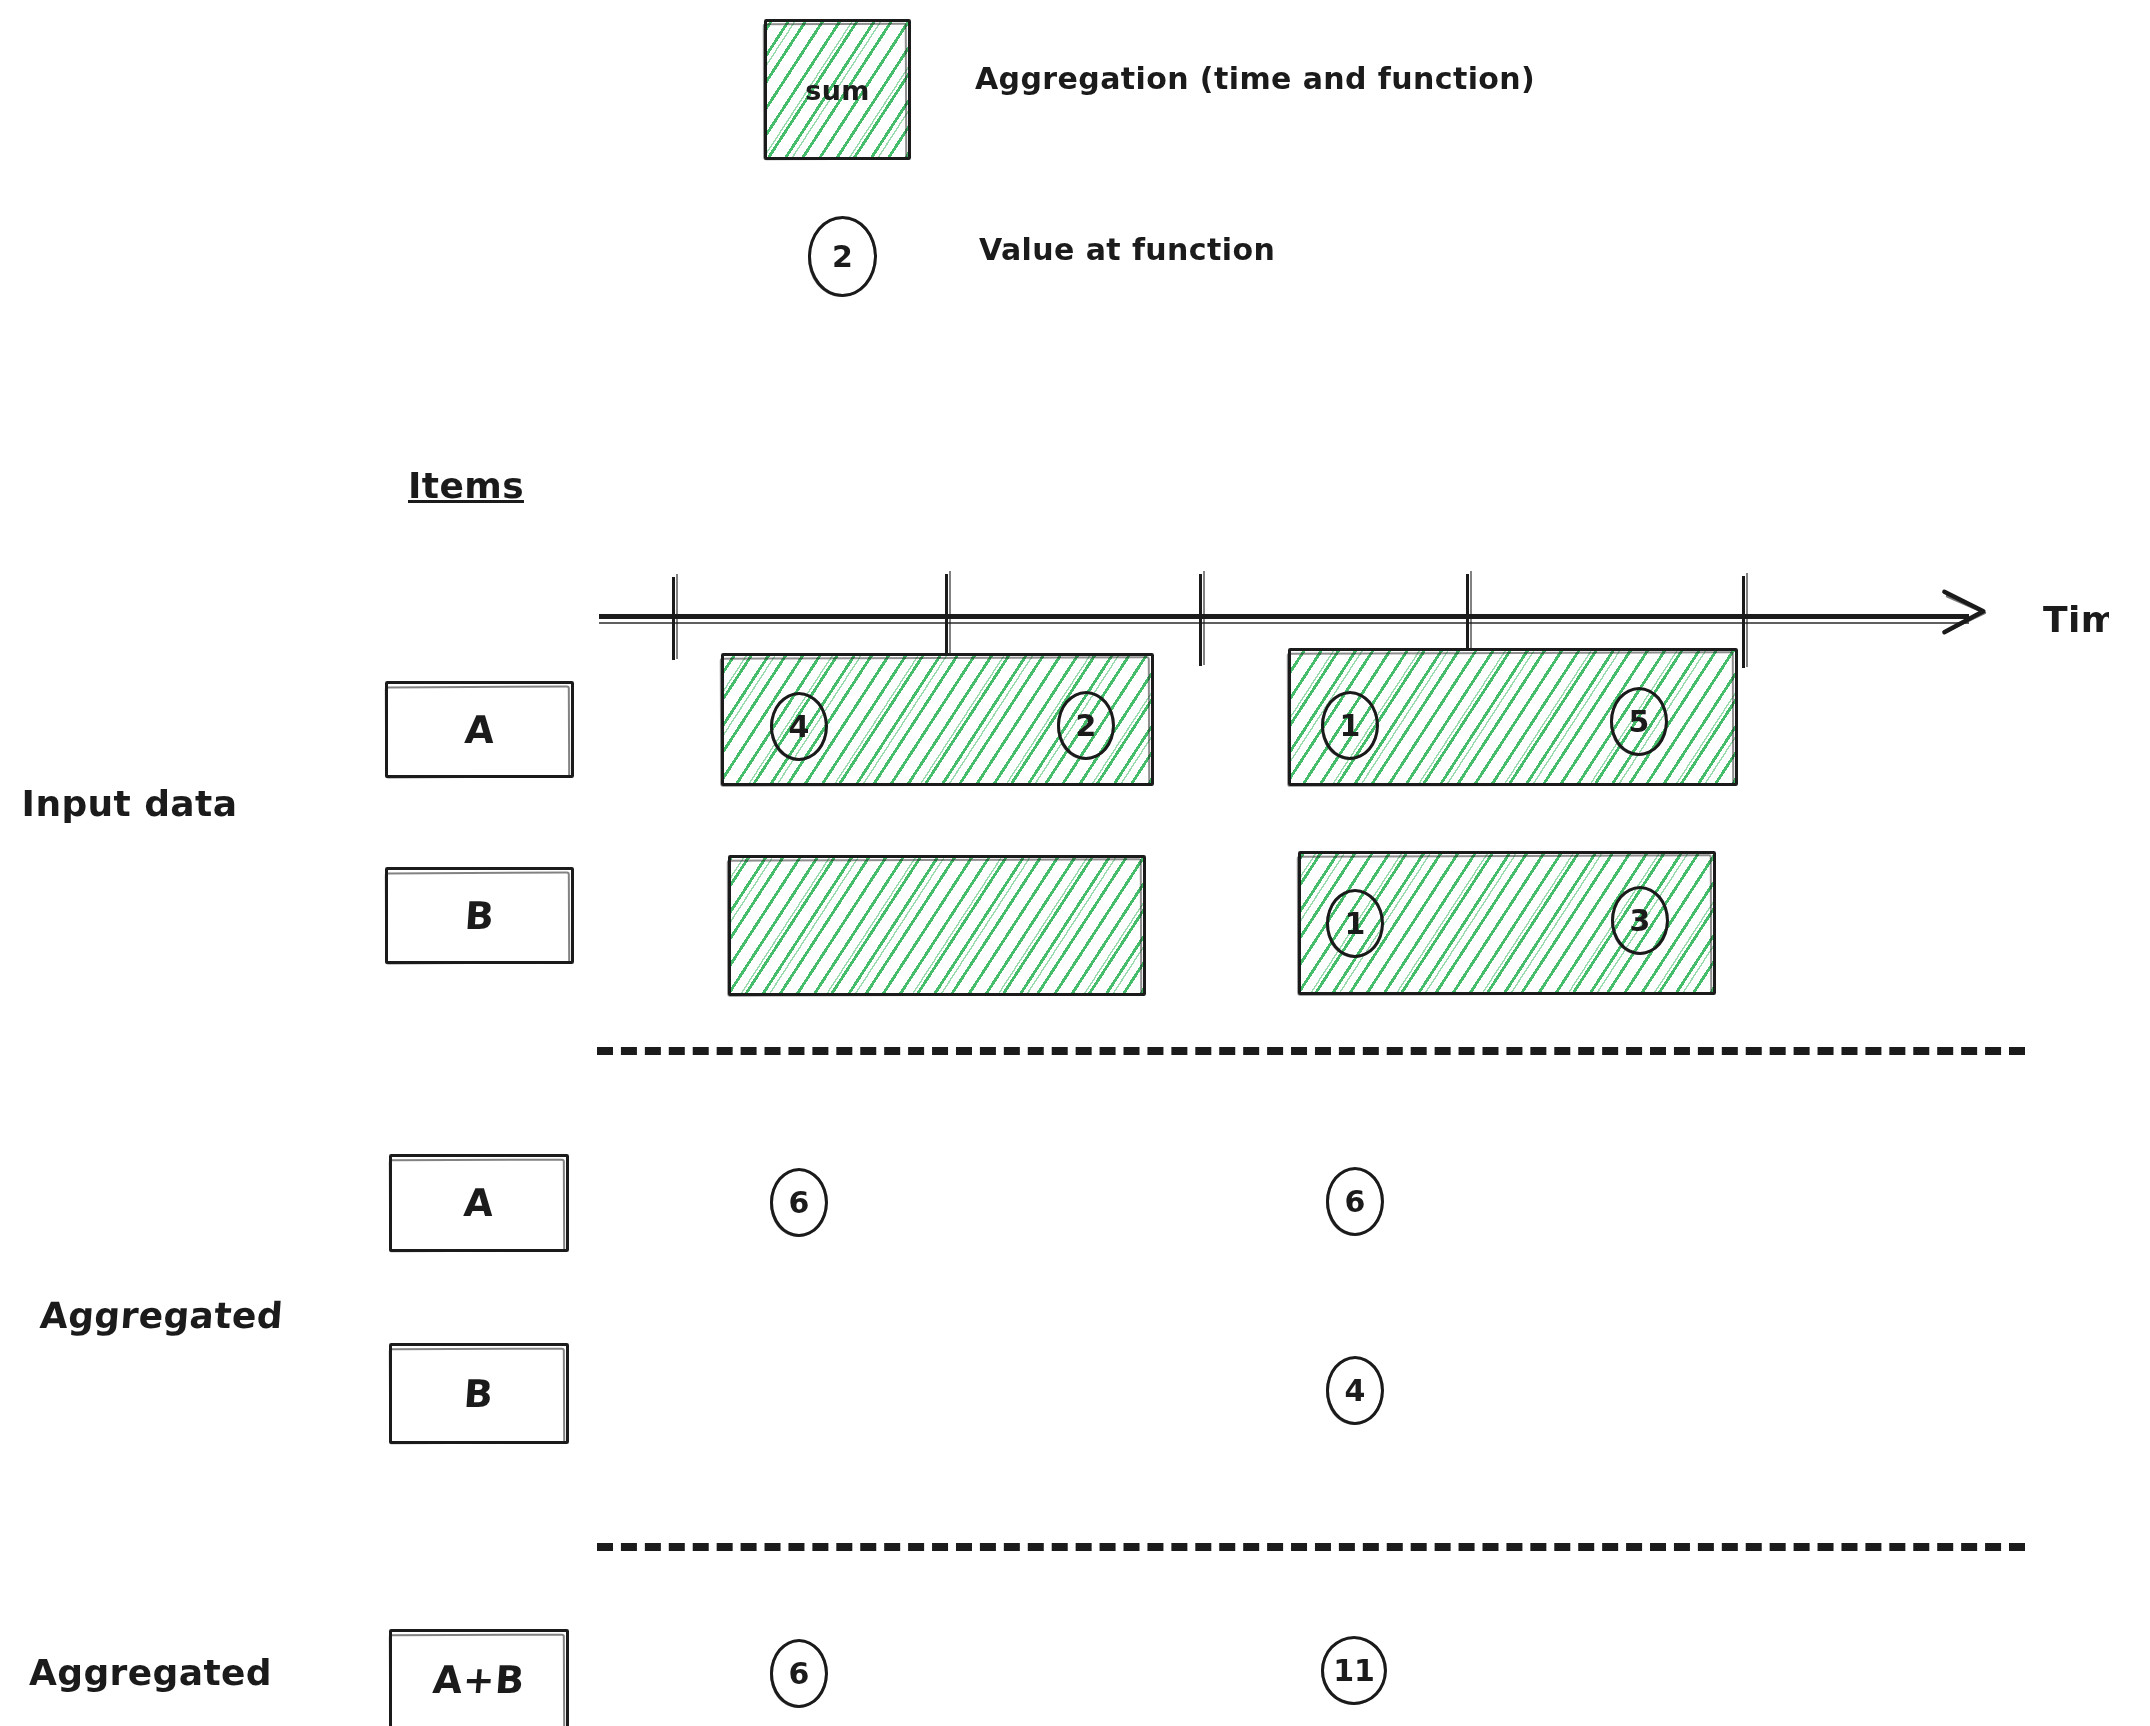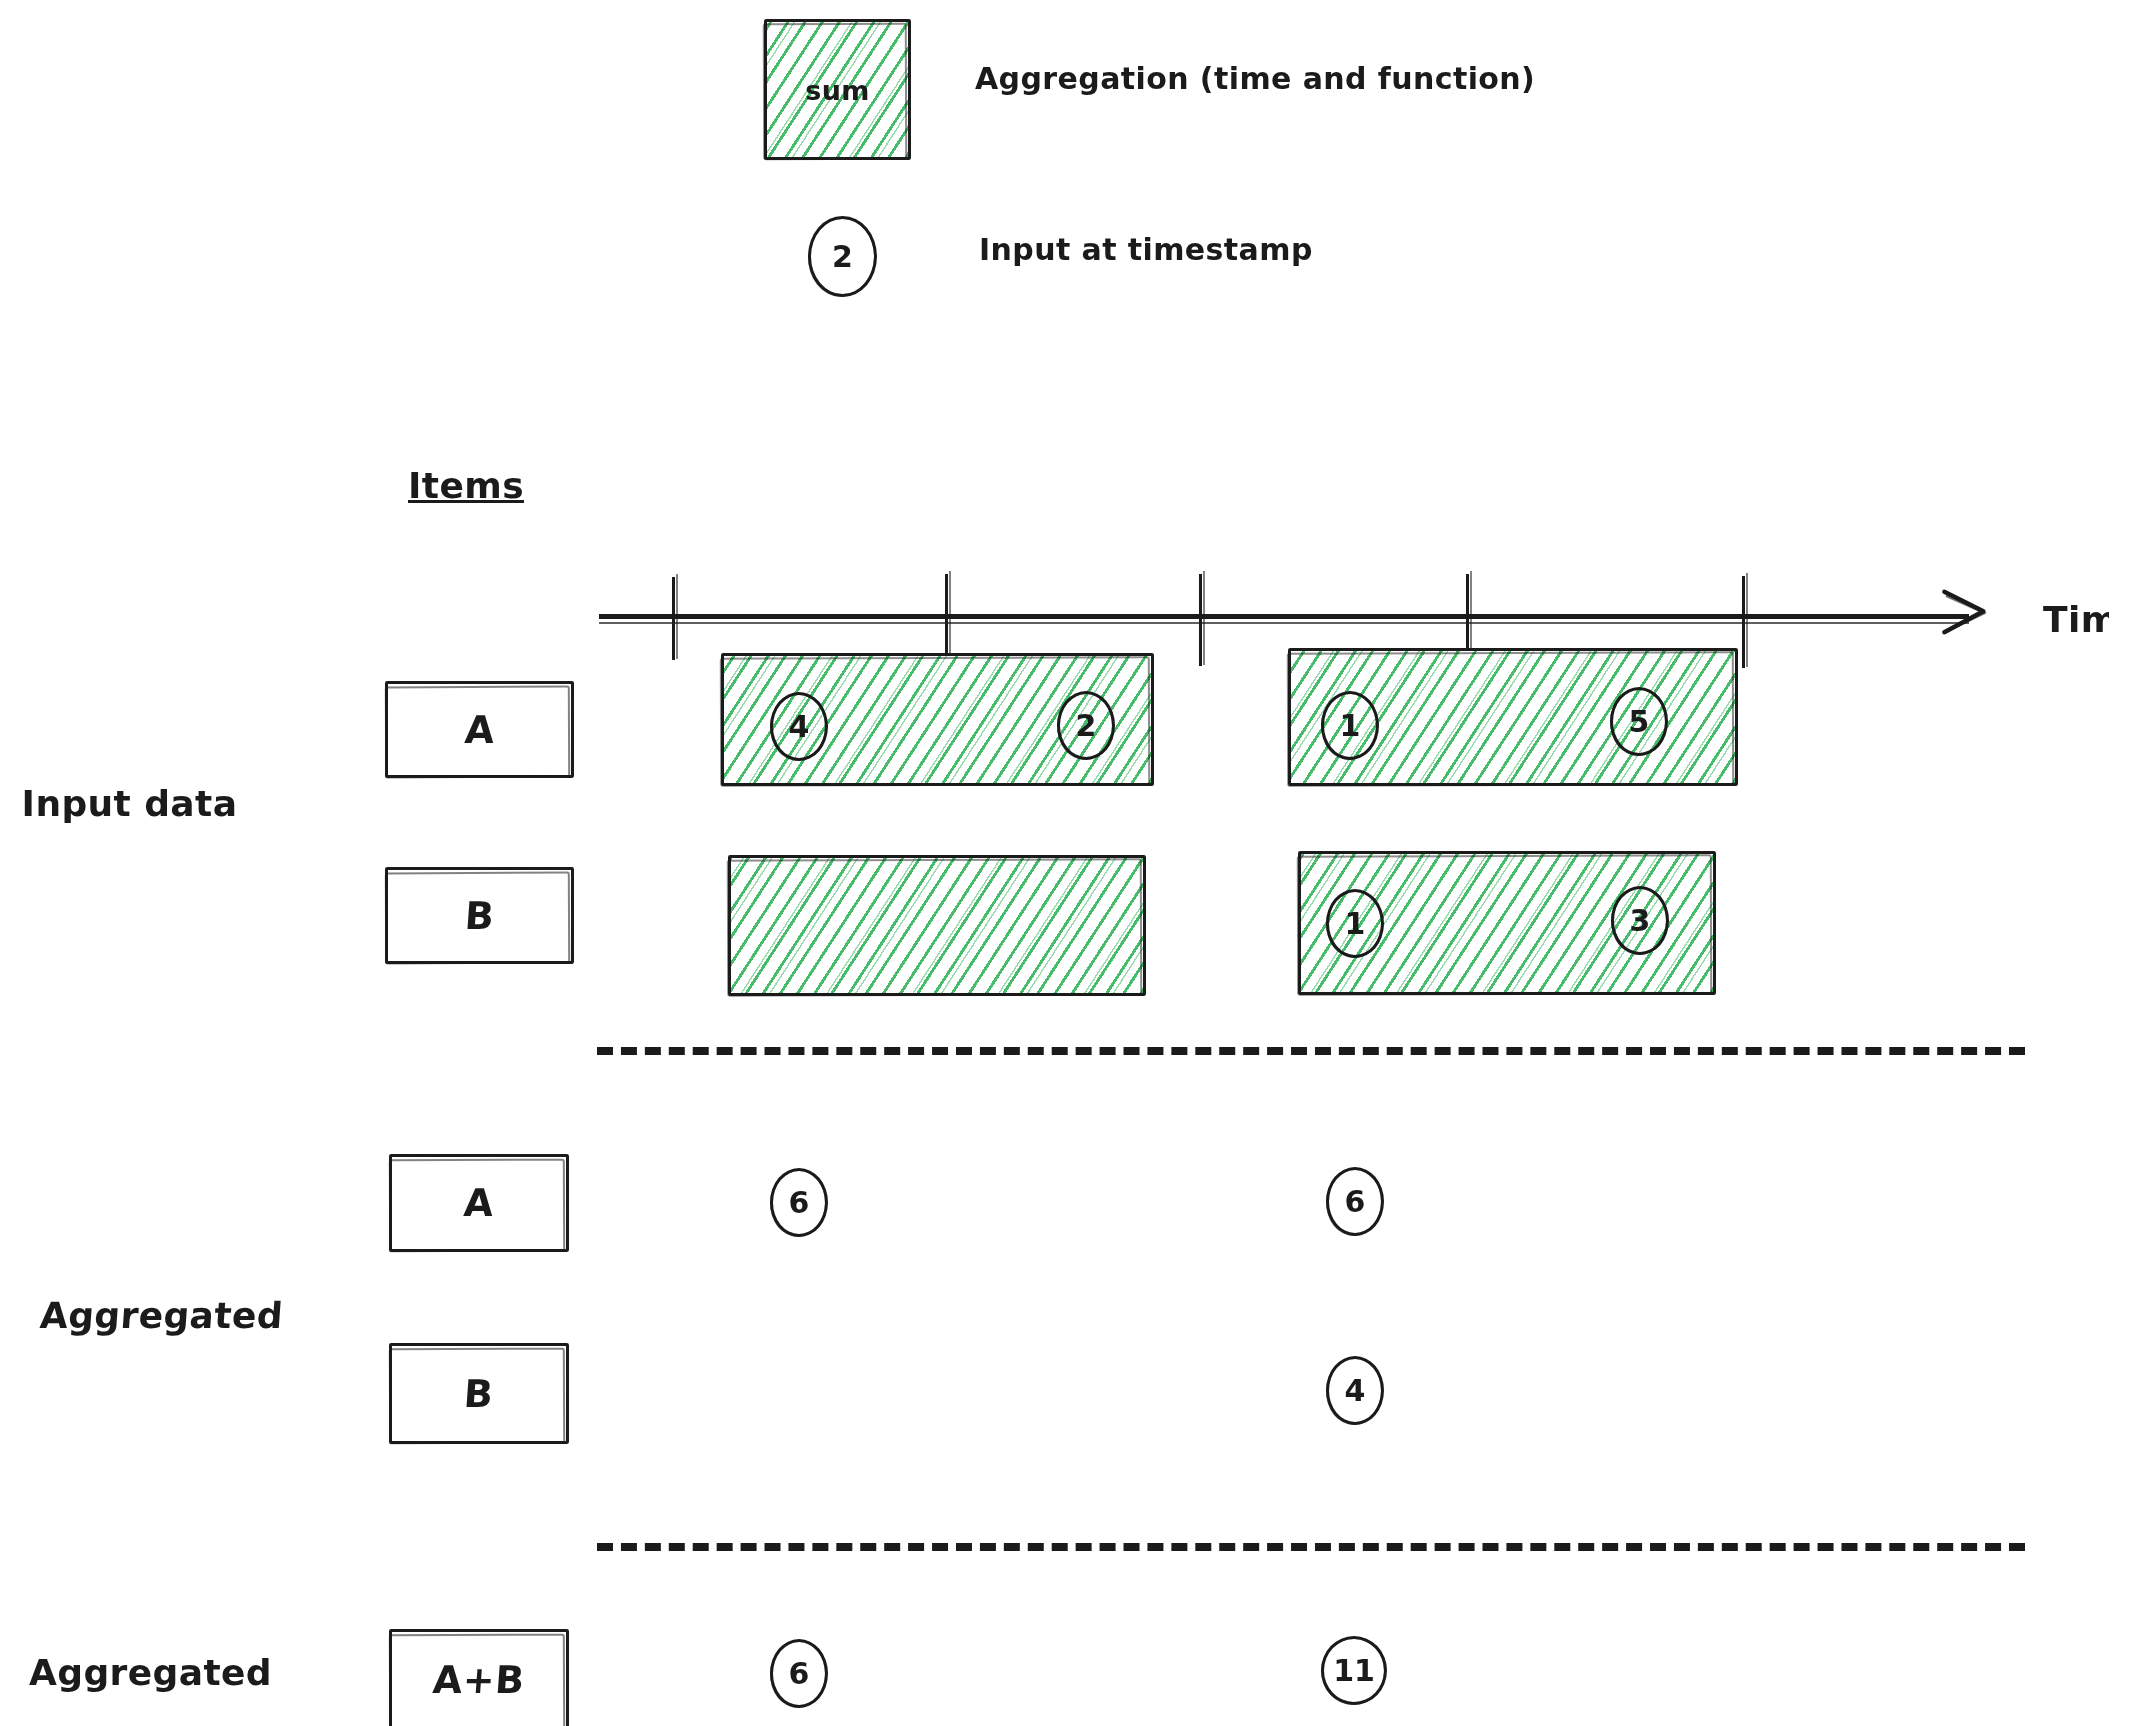--- a/index.html
+++ b/index.html
@@ -169,21 +169,21 @@
 <div id="stage">
 
   <div class="abs">
 
     <div class="hatch-box" style="left:764px; top:19px; width:147px; height:141px;">
       <span class="hand sum-text">sum</span>
     </div>
     <div class="abs hand legend-text" style="left:975px; top:61px;">Aggregation (time and function)</div>
 
     <div class="circle-val" style="left:808px; top:216px; width:69px; height:81px;">2</div>
-    <div class="abs hand legend-text" style="left:979px; top:232px;">Input at timestamp</div>
+    <div class="abs hand legend-text" style="left:979px; top:232px;">Value at function</div>
   </div>
 
   <div class="abs hand items-label" style="left:408px; top:465px;">Items</div>
 
   <div class="timeline-axis" style="left:599px; top:614px; width:1370px;"></div>
 
   <div class="tick" style="left:672px; top:577px; height:83px;"></div>
   <div class="tick" style="left:945px; top:574px; height:92px;"></div>
   <div class="tick" style="left:1199px; top:574px; height:92px;"></div>
   <div class="tick" style="left:1466px; top:574px; height:94px;"></div>

